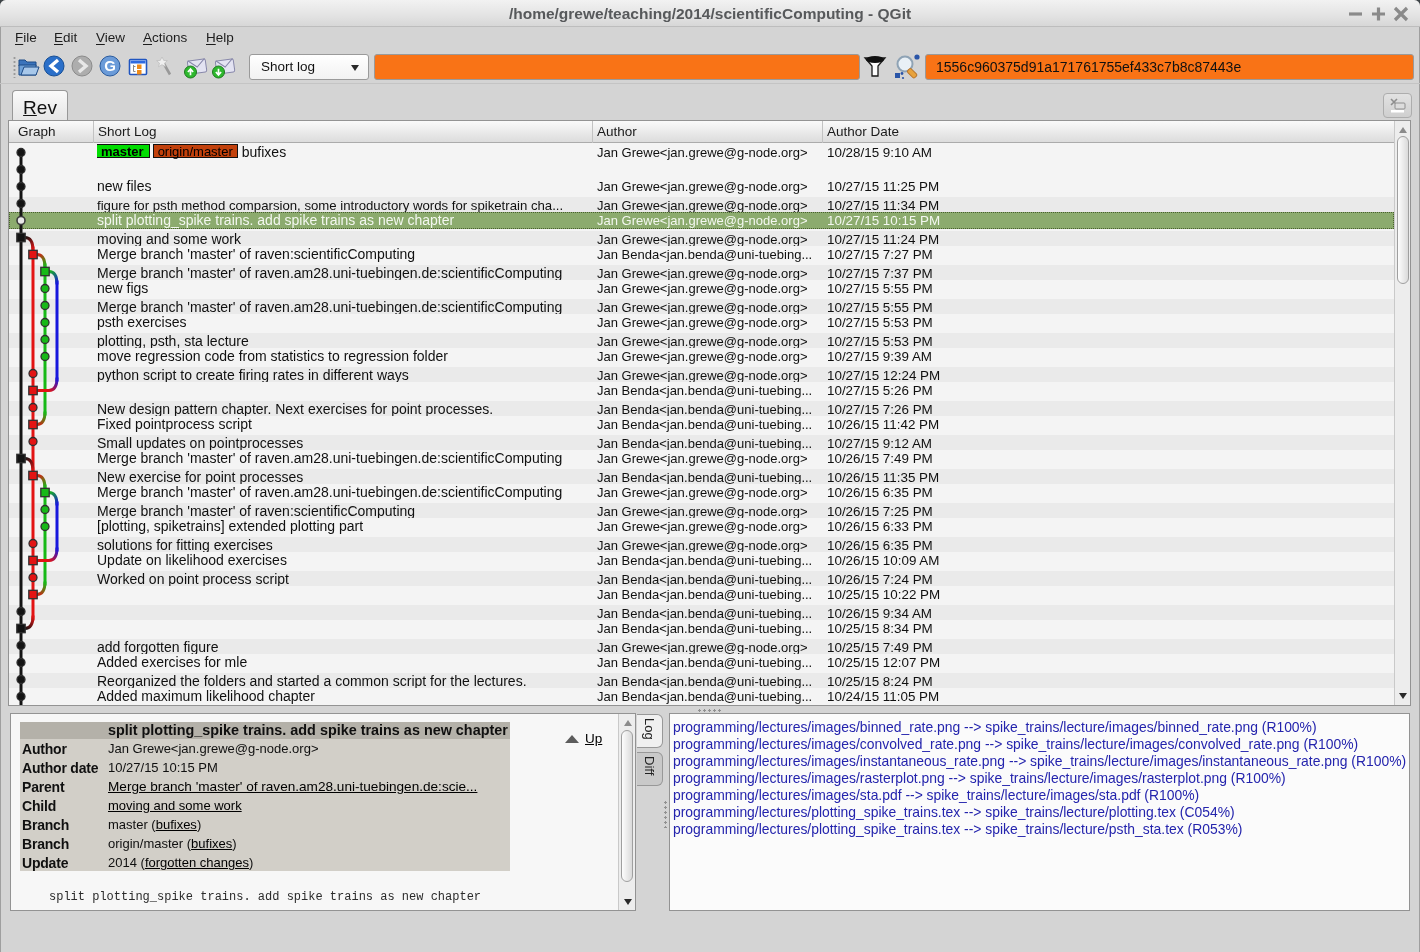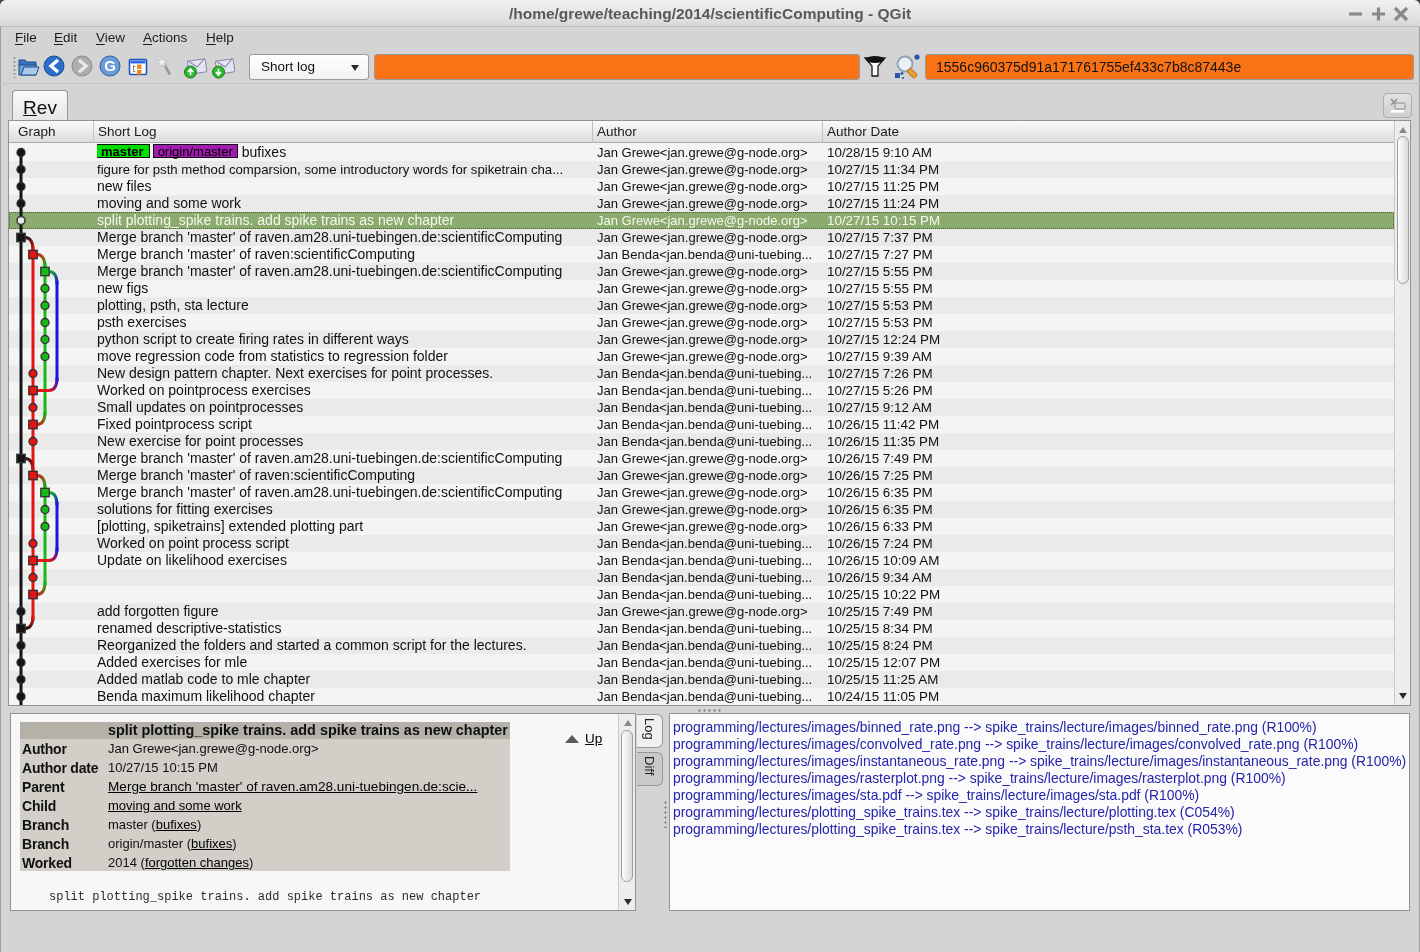--- a/index.html
+++ b/index.html
@@ -42,30 +42,30 @@
 
 #table { position:absolute; left:8px; top:120px; width:1403px; height:586px;
   border:1px solid #939393; background:#f4f4f4; }
 #thead { position:absolute; left:0; top:0; width:1401px; height:22px;
   background:linear-gradient(#fafafa,#dcdcdc); border-bottom:1px solid #ababab;
   font-size:13.5px; color:#1a1a1a; }
 #thead .h { position:absolute; top:3px; }
 #thead .vs { position:absolute; top:0; width:1px; height:22px; background:#c2c2c2; }
 .row { position:absolute; left:0; width:1385px; height:17px; font-size:13px; color:#101010; }
 .row.odd  { background:#f4f4f4; }
-.row.even { background:#eaeaea; }
+.row.even { background:#eaeaea;margin-top:36px; }
 .row.sel  { background:#8cab6e; color:#f4f8f0; outline:1px dotted #49602f; outline-offset:-1px; }
 .row div { position:absolute; top:0px; line-height:17px; white-space:nowrap; overflow:hidden; }
 .c-log  { left:88px; width:494px; font-size:14px; }
 .c-auth { left:588px; width:224px; }
 .c-date { left:818px; width:300px; font-size:13.4px; }
 .lab { display:inline-block; border:1px solid #111; font-size:13px; padding:0 4px;
   height:14px; line-height:14px; position:relative; top:-1px; color:#000; }
 .lab-master { background:#00dd00; font-weight:bold; margin-left:-2px; padding:0 5px; }
-.lab-origin { background:#a21caf; margin-left:3px; font-size:13px; }
+.lab-origin { background:#c2410c; margin-left:3px; font-size:13px; }
 
 #tscroll { position:absolute; left:1385px; top:0; width:16px; height:584px;
   background:#ededed; border-left:1px solid #c9c9c9; }
 #tscroll .up { position:absolute; left:4px; top:6px; width:0; height:0;
   border-left:4px solid transparent; border-right:4px solid transparent;
   border-bottom:6px solid #8b8b8b; }
 #tscroll .slider { position:absolute; left:1.5px; top:15px; width:12px; height:148px;
   border:1px solid #9f9f9f; border-radius:6px; background:linear-gradient(90deg,#fdfdfd,#dadada); }
 #tscroll .dn { position:absolute; left:4px; bottom:6px; width:0; height:0;
   border-left:4px solid transparent; border-right:4px solid transparent;
@@ -282,21 +282,20 @@
           <div class="c-log">move regression code from statistics to regression folder</div>
           <div class="c-auth">Jan Grewe&lt;jan.grewe@g-node.org&gt;</div>
           <div class="c-date">10/27/15 9:39 AM</div>
         </div>
 <div class="row even" style="top:244px">
           <div class="c-log">New design pattern chapter. Next exercises for point processes.</div>
           <div class="c-auth">Jan Benda&lt;jan.benda@uni-tuebing...</div>
           <div class="c-date">10/27/15 7:26 PM</div>
         </div>
 <div class="row odd" style="top:261px">
-          <div class="c-log">Worked on pointprocess exercises</div>
           <div class="c-auth">Jan Benda&lt;jan.benda@uni-tuebing...</div>
           <div class="c-date">10/27/15 5:26 PM</div>
         </div>
 <div class="row even" style="top:278px">
           <div class="c-log">Small updates on pointprocesses</div>
           <div class="c-auth">Jan Benda&lt;jan.benda@uni-tuebing...</div>
           <div class="c-date">10/27/15 9:12 AM</div>
         </div>
 <div class="row odd" style="top:295px">
           <div class="c-log">Fixed pointprocess script</div>
@@ -350,41 +349,40 @@
 <div class="row odd" style="top:465px">
           <div class="c-auth">Jan Benda&lt;jan.benda@uni-tuebing...</div>
           <div class="c-date">10/25/15 10:22 PM</div>
         </div>
 <div class="row even" style="top:482px">
           <div class="c-log">add forgotten figure</div>
           <div class="c-auth">Jan Grewe&lt;jan.grewe@g-node.org&gt;</div>
           <div class="c-date">10/25/15 7:49 PM</div>
         </div>
 <div class="row odd" style="top:499px">
-          <div class="c-log">renamed descriptive-statistics</div>
           <div class="c-auth">Jan Benda&lt;jan.benda@uni-tuebing...</div>
           <div class="c-date">10/25/15 8:34 PM</div>
         </div>
 <div class="row even" style="top:516px">
           <div class="c-log">Reorganized the folders and started a common script for the lectures.</div>
           <div class="c-auth">Jan Benda&lt;jan.benda@uni-tuebing...</div>
           <div class="c-date">10/25/15 8:24 PM</div>
         </div>
 <div class="row odd" style="top:533px">
           <div class="c-log">Added exercises for mle</div>
           <div class="c-auth">Jan Benda&lt;jan.benda@uni-tuebing...</div>
           <div class="c-date">10/25/15 12:07 PM</div>
         </div>
 <div class="row even" style="top:550px">
           <div class="c-log">Added matlab code to mle chapter</div>
           <div class="c-auth">Jan Benda&lt;jan.benda@uni-tuebing...</div>
           <div class="c-date">10/25/15 11:25 AM</div>
         </div>
 <div class="row odd" style="top:567px">
-          <div class="c-log">Benda maximum likelihood chapter</div>
+          <div class="c-log">Added maximum likelihood chapter</div>
           <div class="c-auth">Jan Benda&lt;jan.benda@uni-tuebing...</div>
           <div class="c-date">10/24/15 11:05 PM</div>
         </div>
       <svg width="84" height="562" viewBox="0 0 84 562" style="position:absolute;left:1px;top:23px">
           <defs>
             <linearGradient id="g1" gradientUnits="userSpaceOnUse" x1="24" y1="116.5" x2="33" y2="128.5">
               <stop offset="0" stop-color="#141414"></stop>
               <stop offset="1" stop-color="#e31414"></stop>
             </linearGradient>
             <linearGradient id="g2" gradientUnits="userSpaceOnUse" x1="36" y1="133.5" x2="45" y2="145.5">
@@ -512,21 +510,21 @@
         </div>
       <div class="drow" style="top:95px">
           <b>Branch</b>
           <span class="v">master (<span class="lnk">bufixes</span>)</span>
         </div>
       <div class="drow" style="top:114px">
           <b>Branch</b>
           <span class="v">origin/master (<span class="lnk">bufixes</span>)</span>
         </div>
       <div class="drow" style="top:133px">
-          <b>Worked</b>
+          <b>Update</b>
           <span class="v">2014 (<span class="lnk">forgotten changes</span>)</span>
         </div>
     </div>
     <div id="upbox"><span class="tri"></span><span class="lnk">Up</span></div>
     <div id="msg">split plotting_spike trains. add spike trains as new chapter</div>
     <div id="blscroll">
         <div class="up"></div>
         <div class="slider"></div>
         <div class="dn"></div>
       </div>

